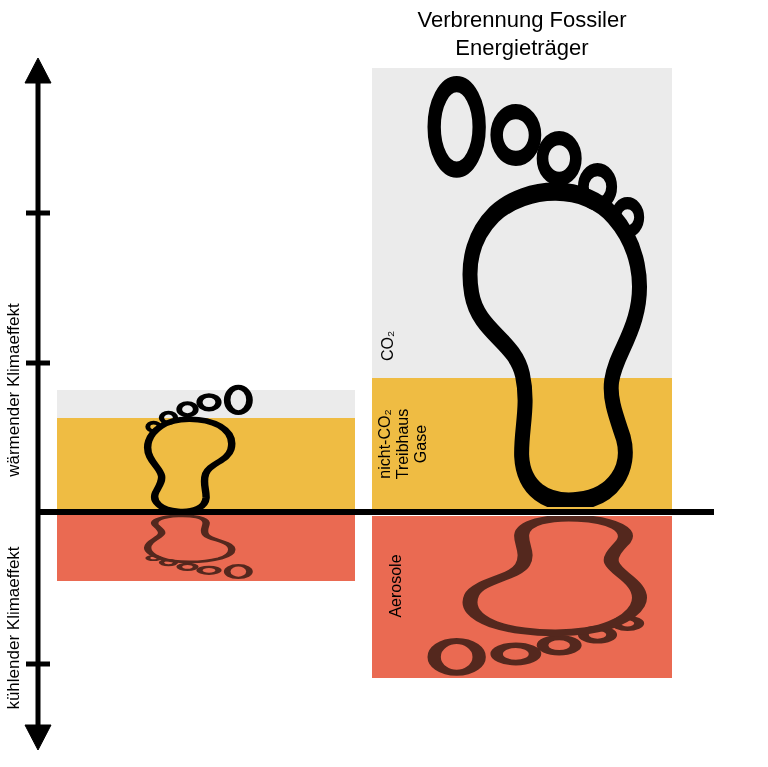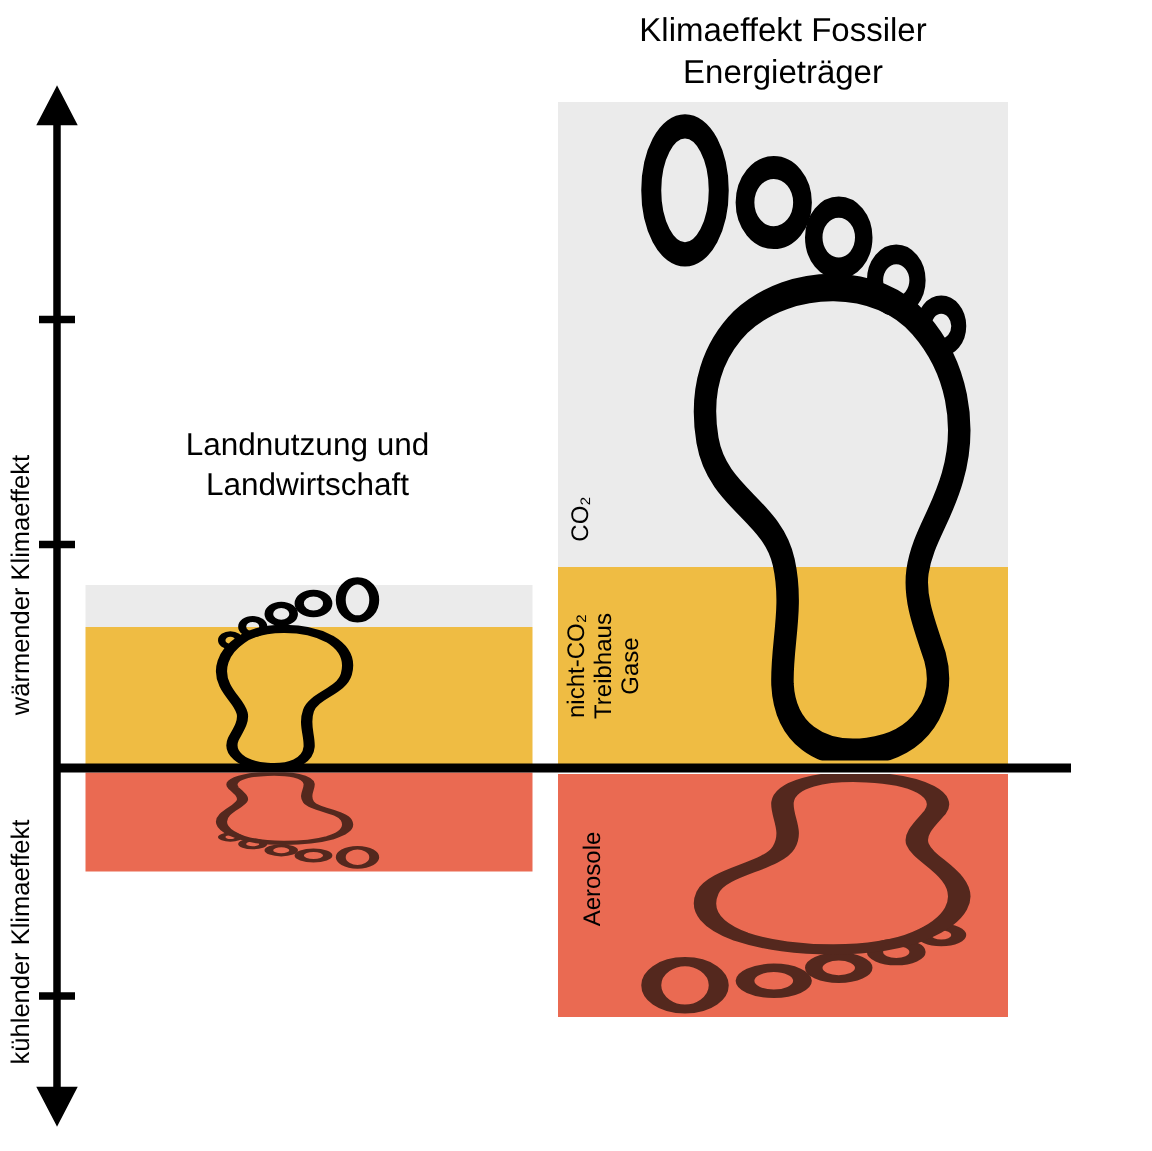--- a/index.html
+++ b/index.html
@@ -110,22 +110,21 @@
     <line x1="24" y1="18" x2="24" y2="678" stroke-width="5"></line>
     <path d="M 24 2 L 11 27 L 37 27 Z" fill="#000" stroke="none"></path>
     <path d="M 24 694 L 11 669 L 37 669 Z" fill="#000" stroke="none"></path>
     <line x1="12" y1="157" x2="36" y2="157" stroke-width="5"></line>
     <line x1="12" y1="307" x2="36" y2="307" stroke-width="5"></line>
     <line x1="12" y1="608" x2="36" y2="608" stroke-width="5"></line>
   </svg>
   <div class="axis-label warming">wärmender Klimaeffekt</div>
   <div class="axis-label cooling">kühlender Klimaeffekt</div>
 
-  <div class="bar-title left">Landnutzung und Landwirtschaft</div>
-  <div class="bar-title right">Klimaeffekt Fossiler Energieträger</div>
+  <div class="bar-title right">Verbrennung Fossiler Energieträger</div>
 
   <div class="seg gray lb-gray"></div>
   <div class="seg yellow lb-yellow"></div>
   <div class="seg red lb-red"></div>
 
   <div class="seg gray rb-gray"></div>
   <div class="seg yellow rb-yellow"></div>
   <div class="seg red rb-red"></div>
 
   <div class="seg-label lbl-co2">CO₂</div>

